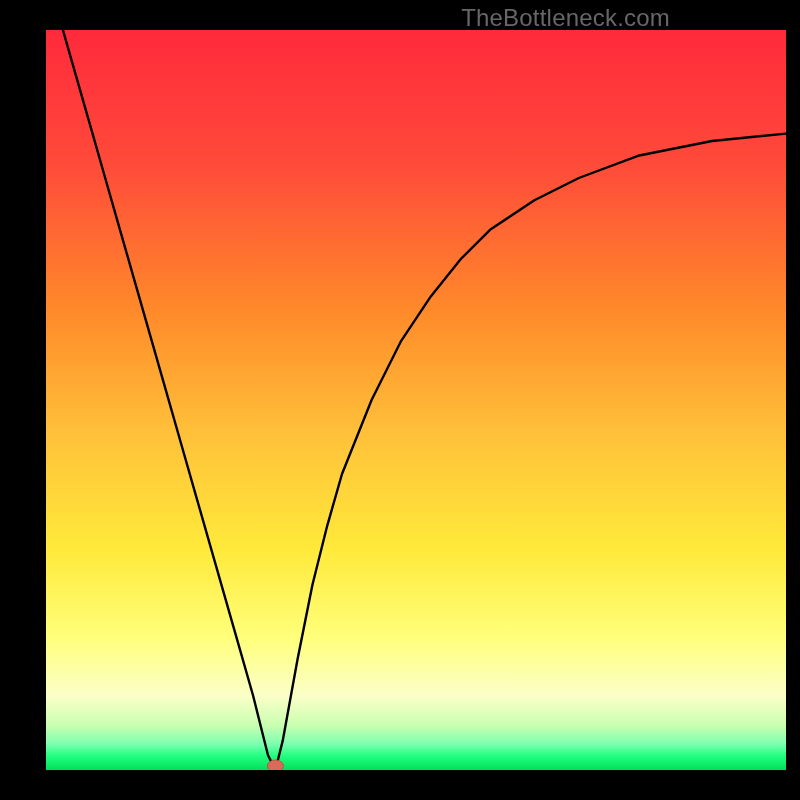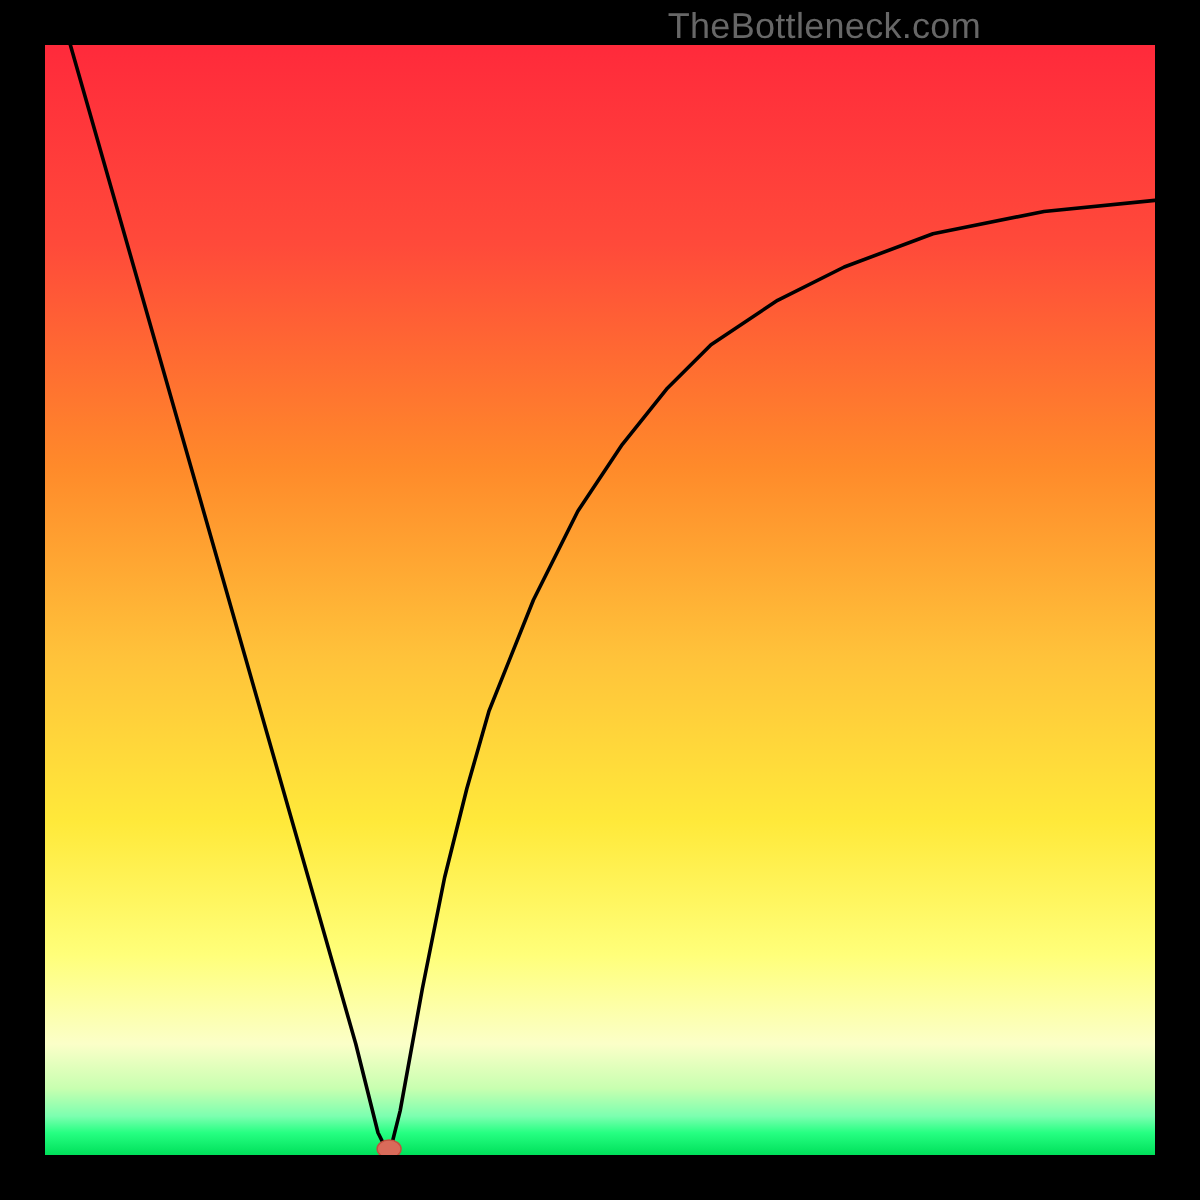--- a/index.html
+++ b/index.html
@@ -9,20 +9,21 @@
     height: 800px;
     overflow: hidden;
     background: #000;
     font-family: Arial, Helvetica, sans-serif;
   }
   .frame {
     position: relative;
     width: 668px;
     height: 800px;
     background: #000;
+    margin-left: 16px;
   }
   .plot {
     position: absolute;
     left: 30px;
     top: 30px;
     width: 740px;
     height: 740px;
   }
   .watermark {
     position: absolute;

